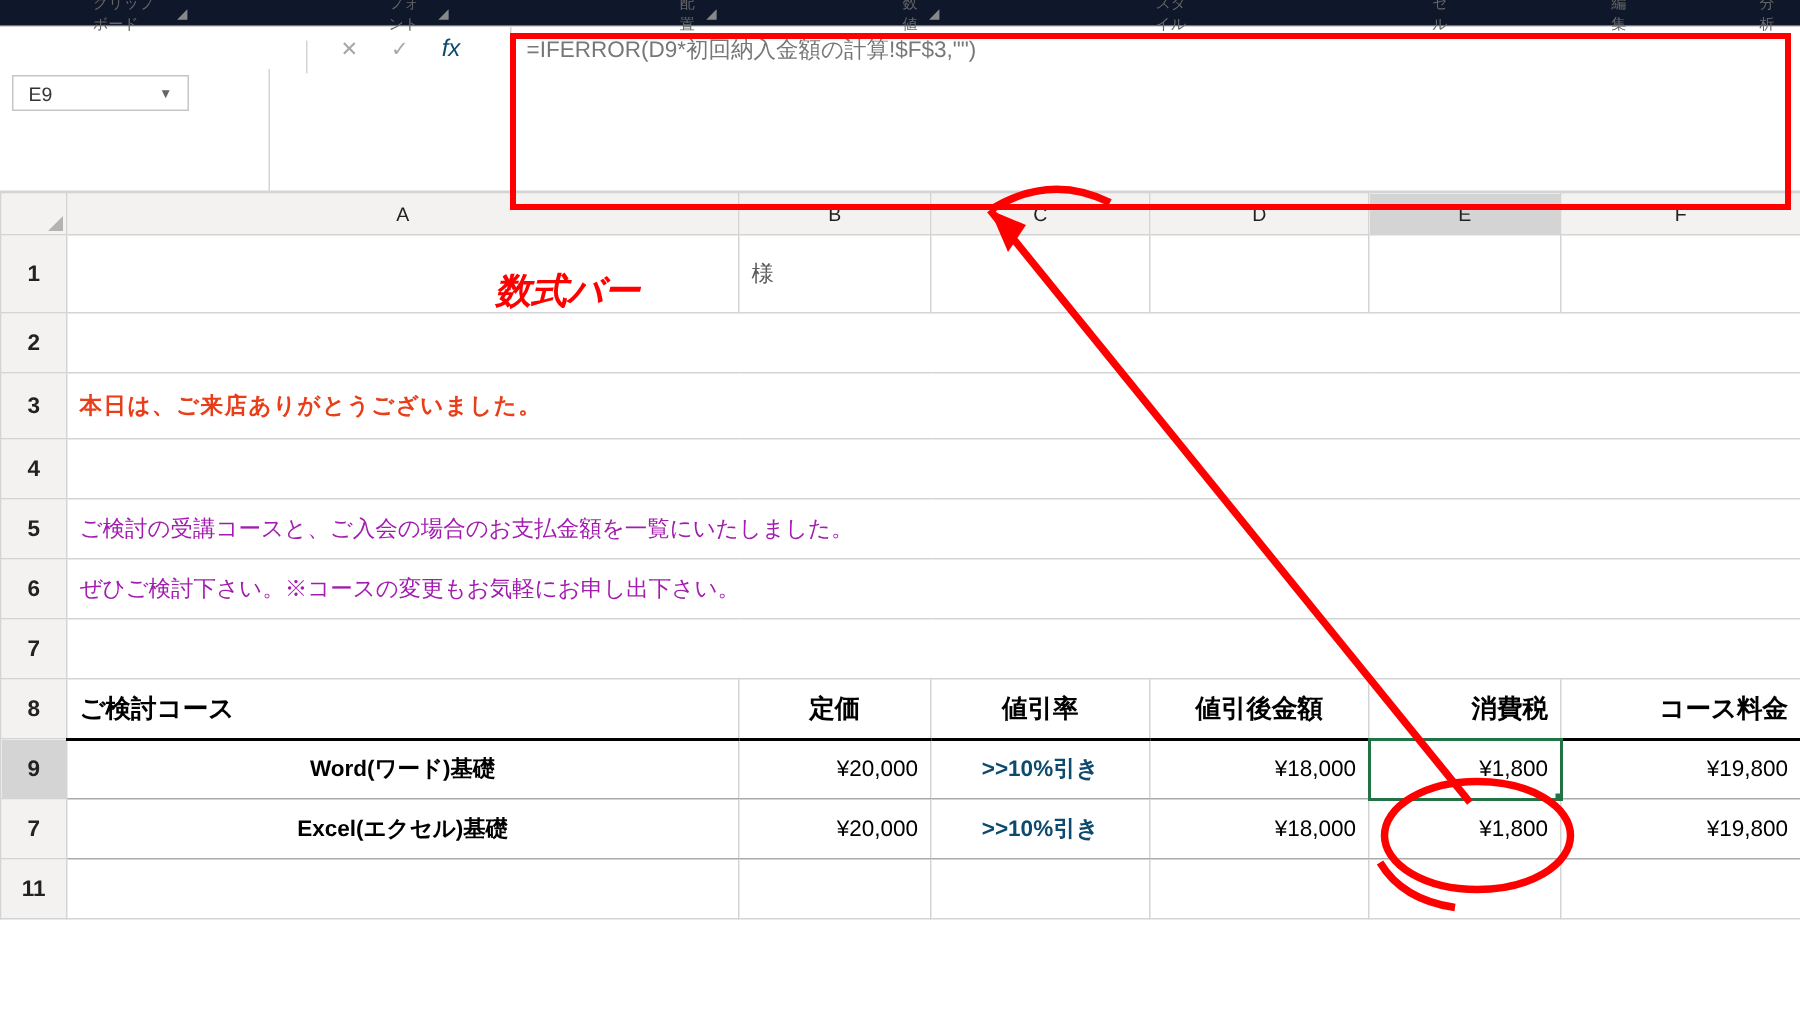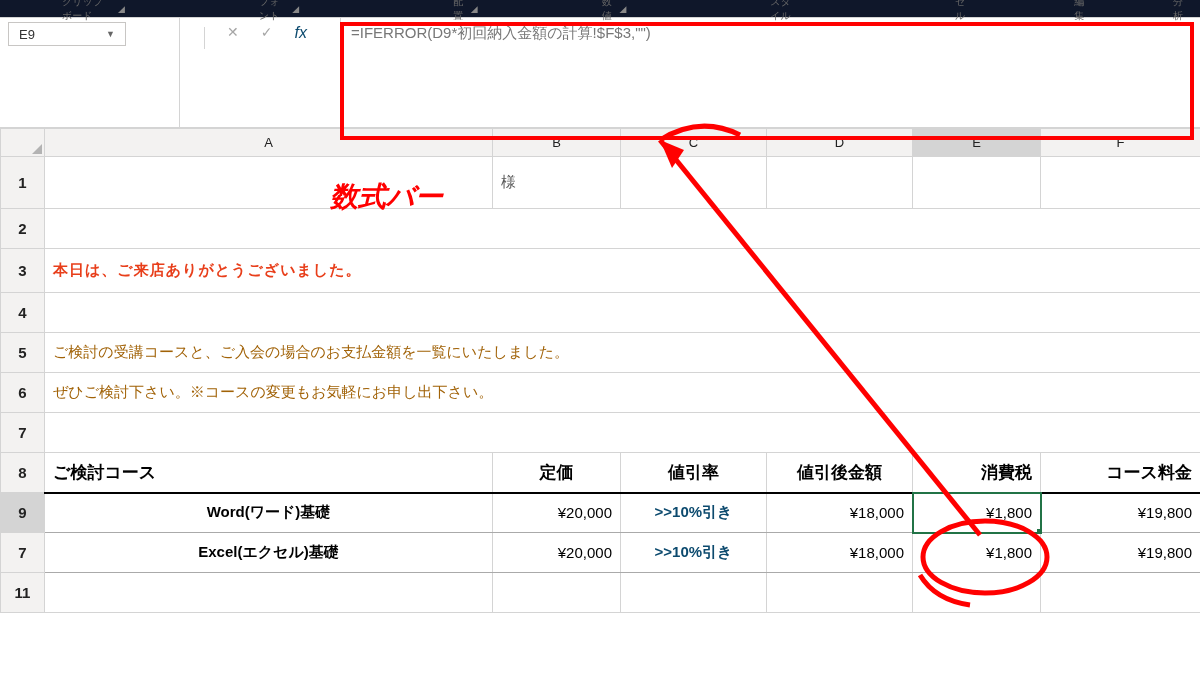--- a/index.html
+++ b/index.html
@@ -34,20 +34,21 @@
       height: 110px;
       border-bottom: 1px solid #d4d4d4;
       background: #fff;
     }
     .name-box-wrap {
       flex: 0 0 180px;
       border-right: 1px solid #d4d4d4;
       display: flex;
       align-items: flex-start;
       padding-top: 4px;
+      margin-top: 28px;
     }
     .name-box {
       width: 118px;
       height: 24px;
       border: 1px solid #c8c6c4;
       margin-left: 8px;
       padding: 2px 10px;
       font-size: 13px;
       color: #333;
       display: flex;
@@ -114,21 +115,21 @@
       border-color: transparent transparent #b3b3b3 transparent;
     }
     .sama { color: #595959; font-size: 22px; text-align: left; padding-left: 4px; }
     .msg-red {
       color: #e83e1a;
       font-weight: bold;
       font-size: 22px;
       letter-spacing: 1px;
     }
     .msg-orange {
-      color: #a16207;
+      color: #a21caf;
       font-size: 16px;
     }
     .orange-bar { border-bottom: 2px solid #f4b183; height: 14px !important; }
     .hdr-row td { border-bottom: 2px solid #000; font-weight: bold; font-size: 17px; }
     .course-name { font-weight: bold; text-align: center; font-size: 17px; }
     .price { text-align: right; }
     .discount-link { color: #0c4a6e; font-weight: bold; text-align: center; }
     .selected-cell {
       outline: 2px solid #217346;
       outline-offset: -1px;
@@ -143,21 +144,21 @@
     }
     .row-highlight th.rowhead { background: #d4d4d4; }
     .colE-header { background: #d4d4d4 !important; }
     .underline-row td:nth-child(n+2) { border-bottom: 1px solid #aaa; }
     
     .anno { position: absolute; top: 0; left: 0; width: 1200px; height: 674px; pointer-events: none; }
     .anno-label {
       position: absolute;
       color: #ff0000;
       font-weight: bold;
-      font-size: 28px;
+      font-size: 24px;
       font-style: italic;
     }
   </style>
 </head>
 <body>
 
 <div class="ribbon-groups">
   <div class="ribbon-spacer" style="width:50px"></div>
   <div class="ribbon-group-label">
       <span>クリップボード</span>

